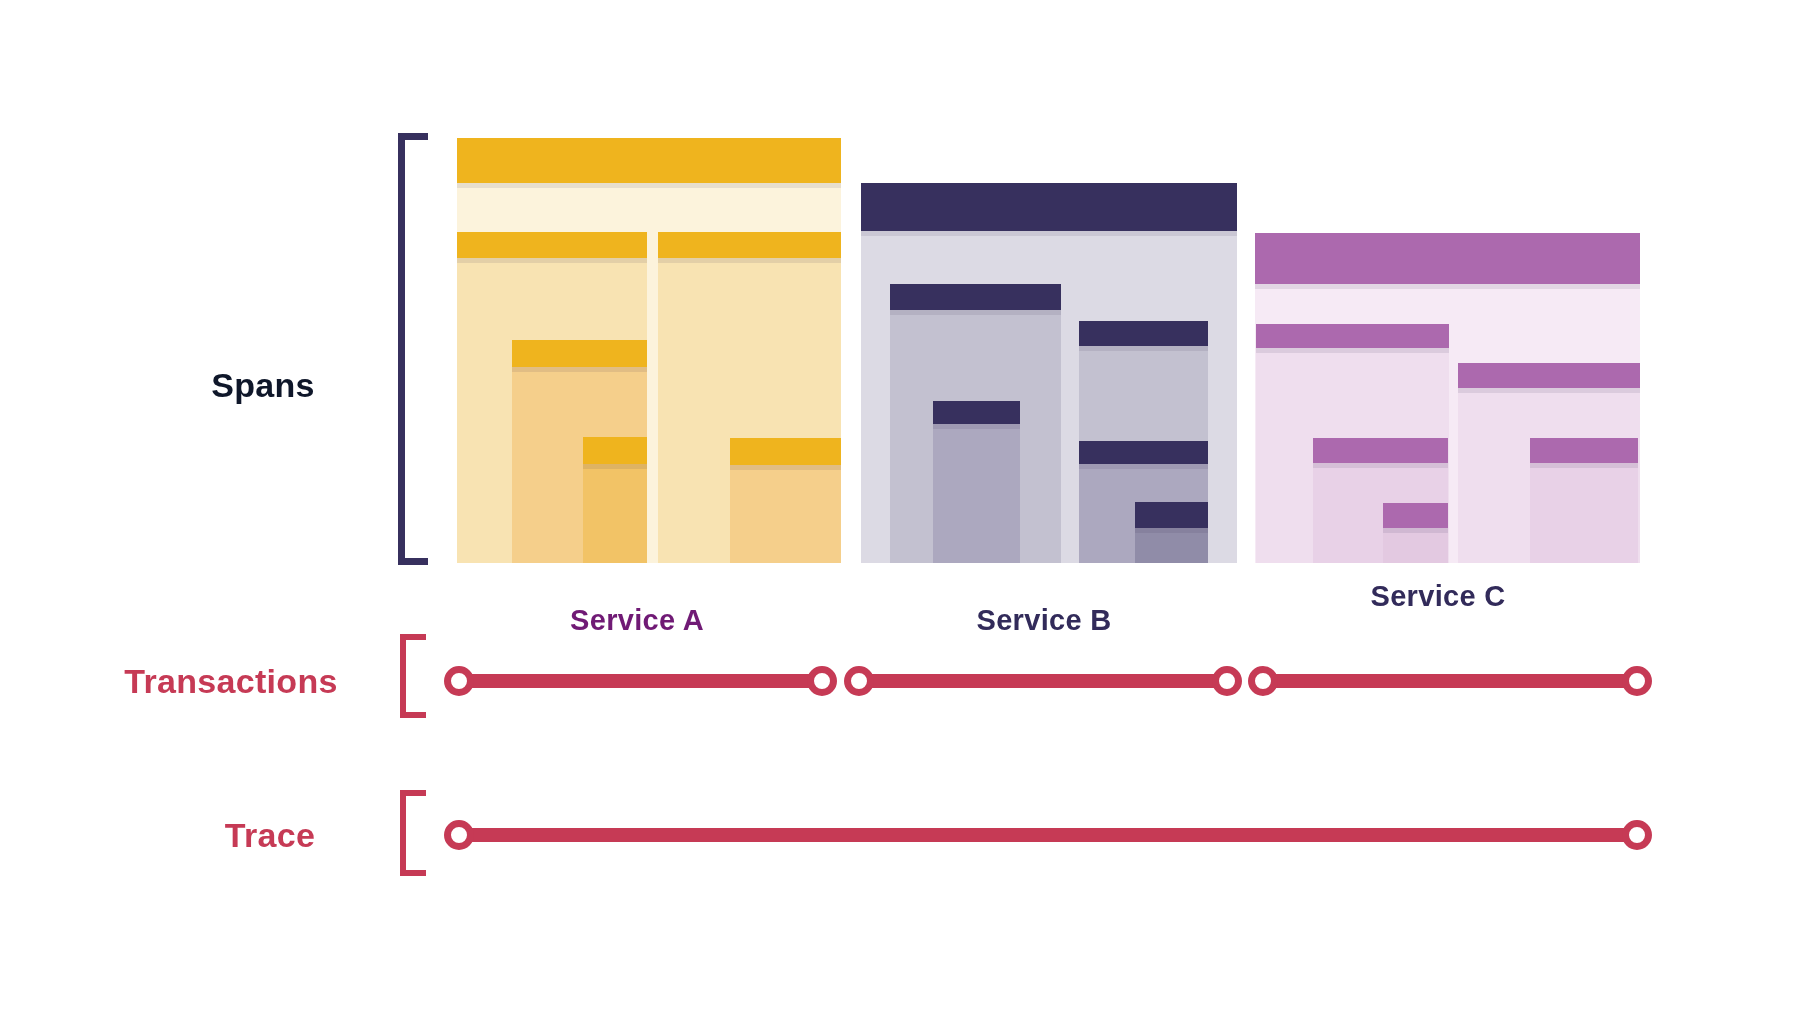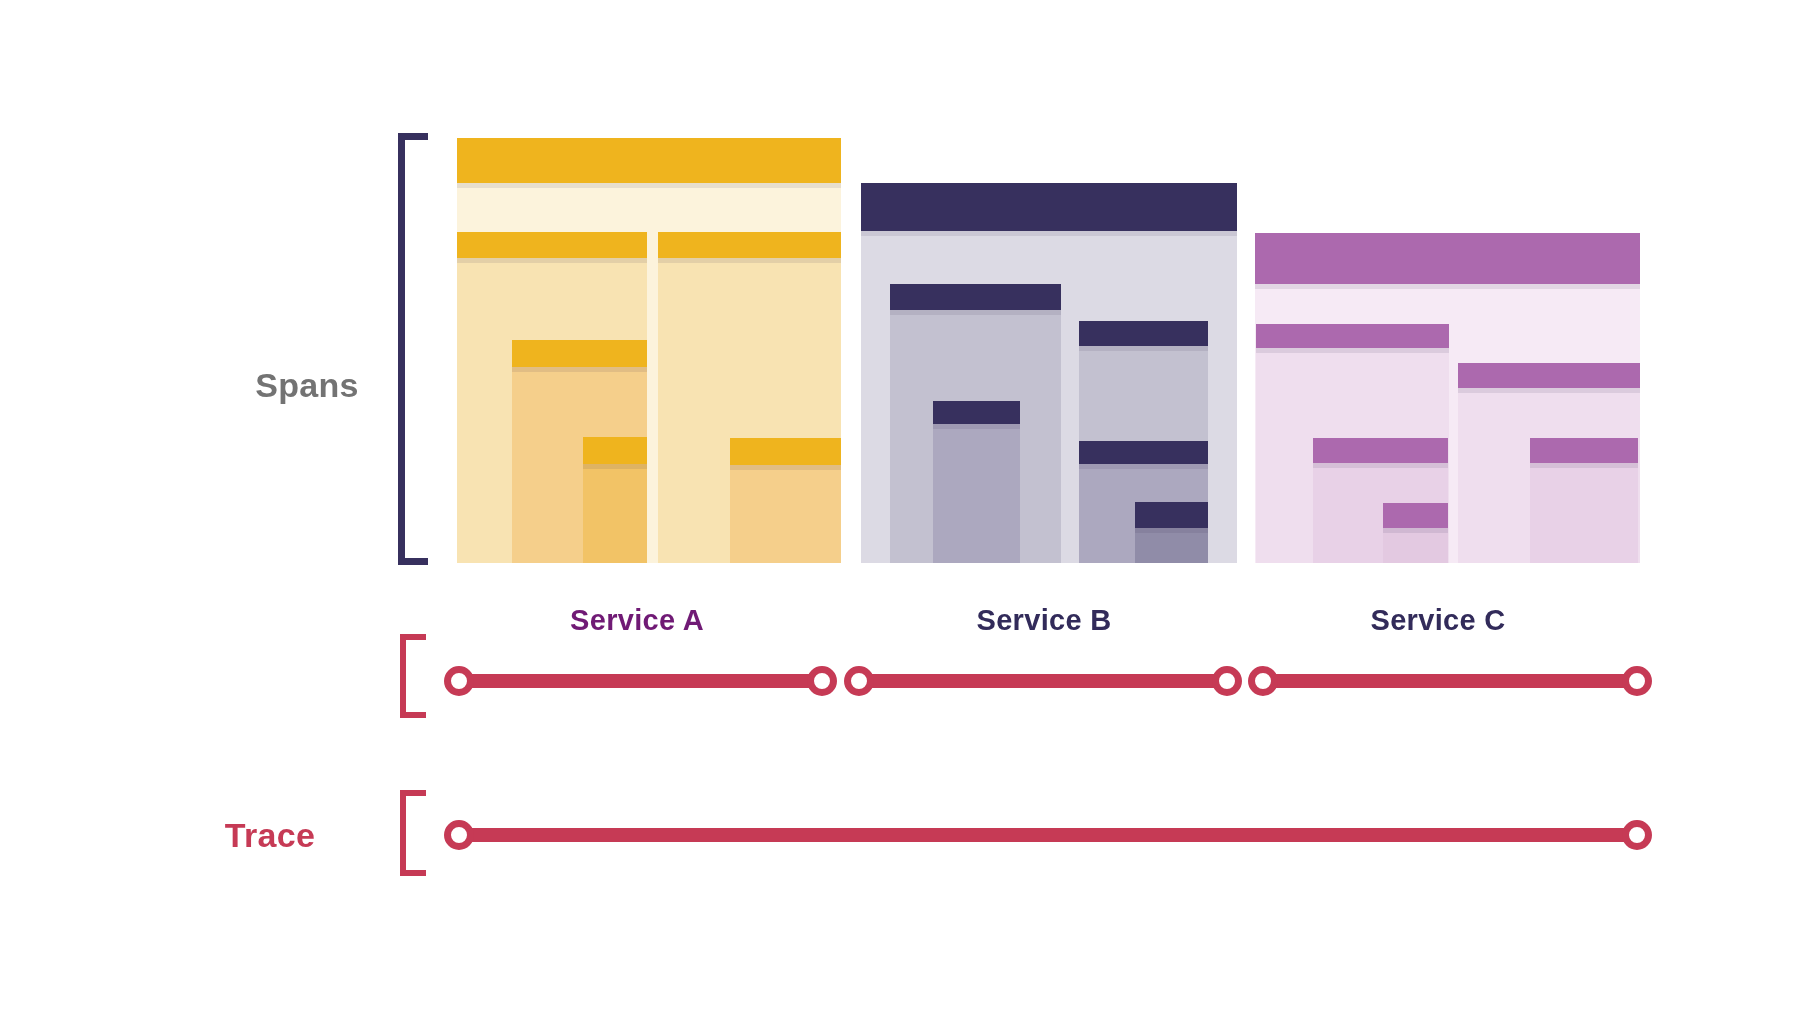--- a/index.html
+++ b/index.html
@@ -39,22 +39,23 @@
     width:30px;height:30px;border-radius:50%;
     background:#ffffff;
     border:7px solid;
   }
 </style>
 </head>
 <body>
 
 <div id="canvas">
 
-  <div class="lbl side-lbl" id="spans-label" style="left: 263px; top: 385px; color: #737373; margin-left: 44px;">Spans</div>
+  <div class="lbl side-lbl" id="spans-label" style="left: 263px; top: 385px; color: #0f172a;">Spans</div>
 
+  <div class="lbl side-lbl" id="transactions-label" style="left: 231px; top: 681px; color: rgb(198, 58, 85);">Transactions</div>
 
   <div class="lbl side-lbl" id="trace-label" style="left: 270px; top: 835px; color: rgb(198, 58, 85);">Trace</div>
 
   <div class="bracket navy" id="spans-bracket" style="left: 398px; top: 133px; width: 30px; height: 432px; border-color: rgb(55, 48, 94);"></div>
   <div class="bracket red" id="transactions-bracket" style="left: 400px; top: 634px; width: 26px; height: 84px; border-color: rgb(198, 58, 85);"></div>
   <div class="bracket red" id="trace-bracket" style="left: 400px; top: 790px; width: 26px; height: 86px; border-color: rgb(198, 58, 85);"></div>
 
   <div id="spans-mount">
       <div class="block" style="left: 457px; top: 138px; width: 384px; height: 425px; background: rgb(252, 243, 220);">
         <div class="hdr" style="height: 45px; background: rgb(239, 180, 30);"></div>
@@ -105,21 +106,21 @@
       </div>
       <div class="block" style="left: 1383px; top: 503px; width: 65px; height: 60px; background: rgb(227, 201, 225);">
         <div class="hdr" style="height: 25px; background: rgb(172, 105, 174);"></div>
       </div>
       <div class="block" style="left: 1458px; top: 363px; width: 182px; height: 200px; background: rgb(239, 222, 238);">
         <div class="hdr" style="height: 25px; background: rgb(172, 105, 174);"></div>
       </div>
       <div class="block dotted-body" style="left: 1530px; top: 438px; width: 108px; height: 125px; background: rgb(232, 209, 231);">
         <div class="hdr" style="height: 25px; background: rgb(172, 105, 174);"></div>
       </div>
-      <div class="lbl svc-lbl" style="left: 1438px; top: 620px; color: rgb(50, 43, 90);">Service C</div>
+      <div class="lbl svc-lbl" style="left: 1438px; top: 596px; color: rgb(50, 43, 90);">Service C</div>
     </div>
   <div id="transactions-mount">
       <div class="tline" style="left: 459px; top: 674px; width: 363px; height: 14px; background: rgb(198, 58, 85);"></div>
       <div class="endpoint" style="left: 444px; top: 666px; border-color: rgb(198, 58, 85);"></div>
       <div class="endpoint" style="left: 807px; top: 666px; border-color: rgb(198, 58, 85);"></div>
       <div class="tline" style="left: 859px; top: 674px; width: 368px; height: 14px; background: rgb(198, 58, 85);"></div>
       <div class="endpoint" style="left: 844px; top: 666px; border-color: rgb(198, 58, 85);"></div>
       <div class="endpoint" style="left: 1212px; top: 666px; border-color: rgb(198, 58, 85);"></div>
       <div class="tline" style="left: 1263px; top: 674px; width: 374px; height: 14px; background: rgb(198, 58, 85);"></div>
       <div class="endpoint" style="left: 1248px; top: 666px; border-color: rgb(198, 58, 85);"></div>

